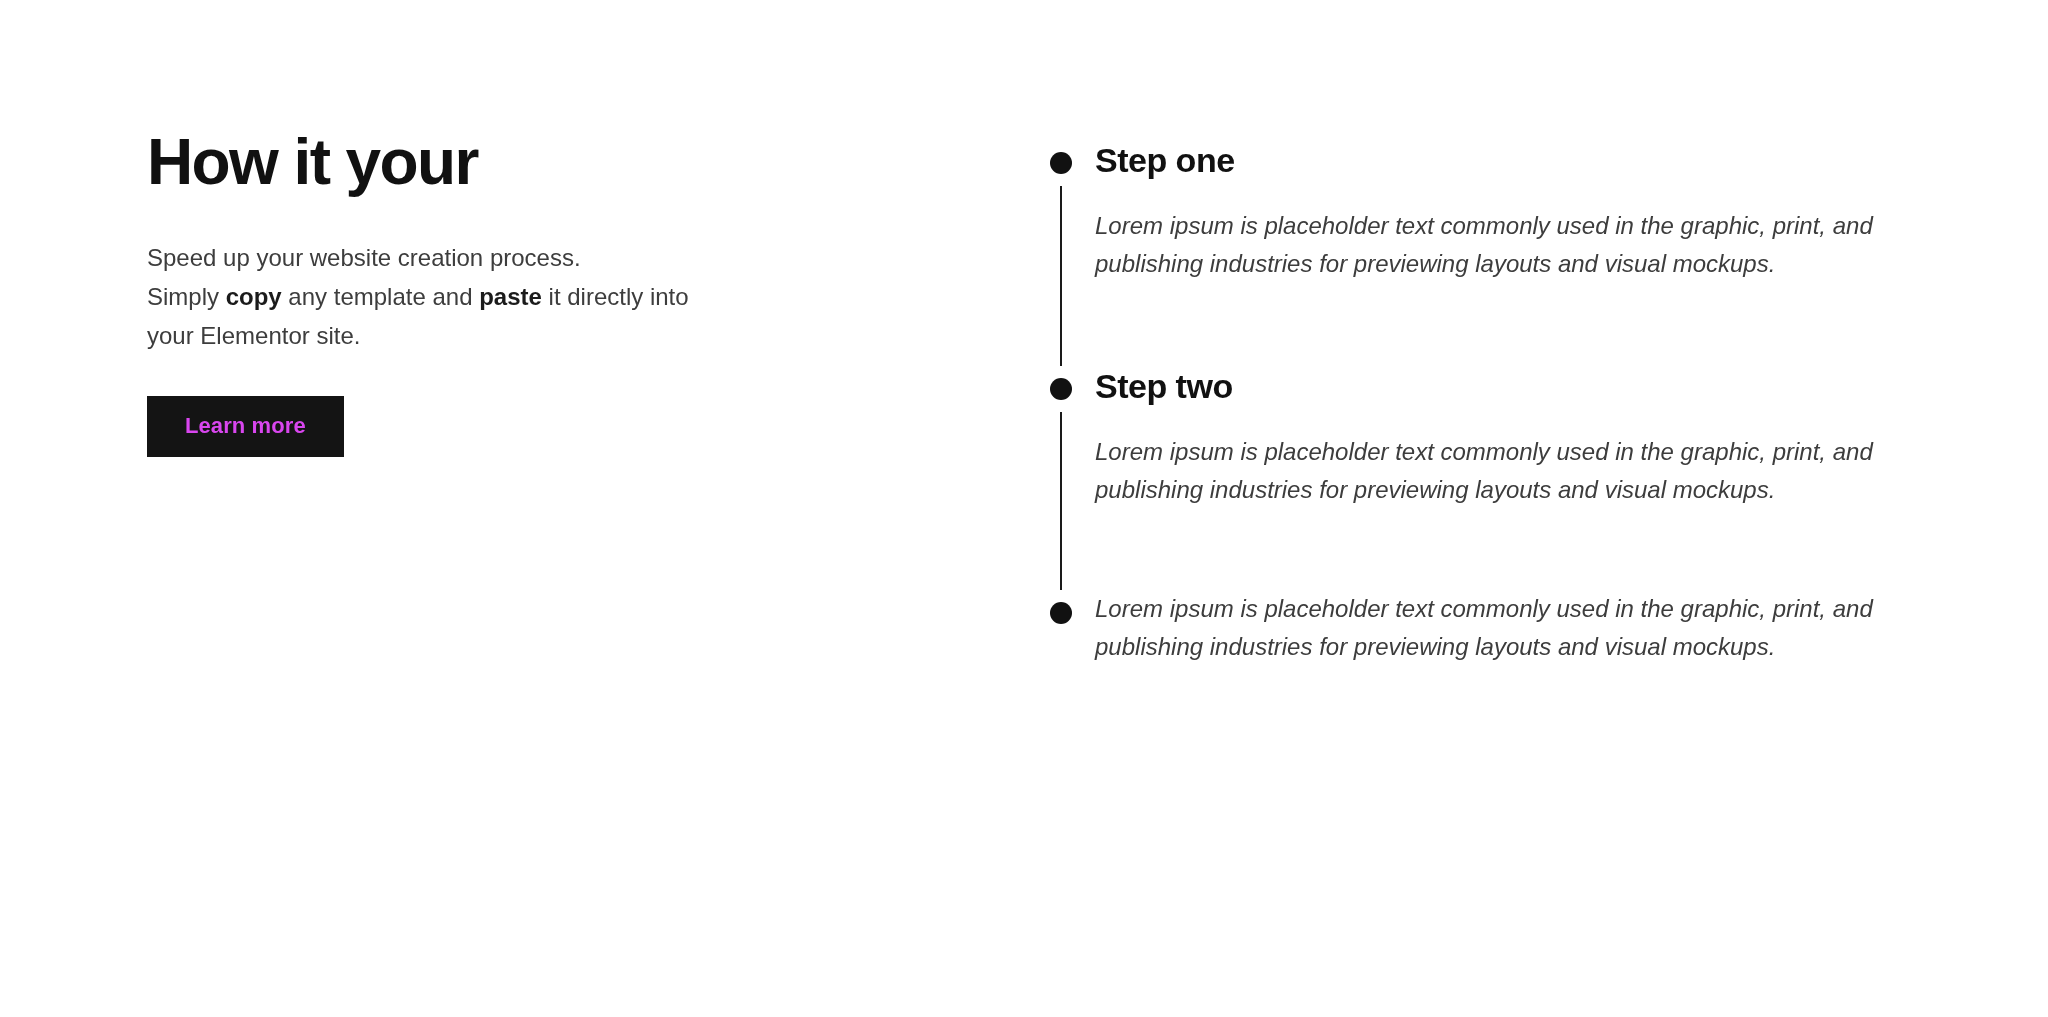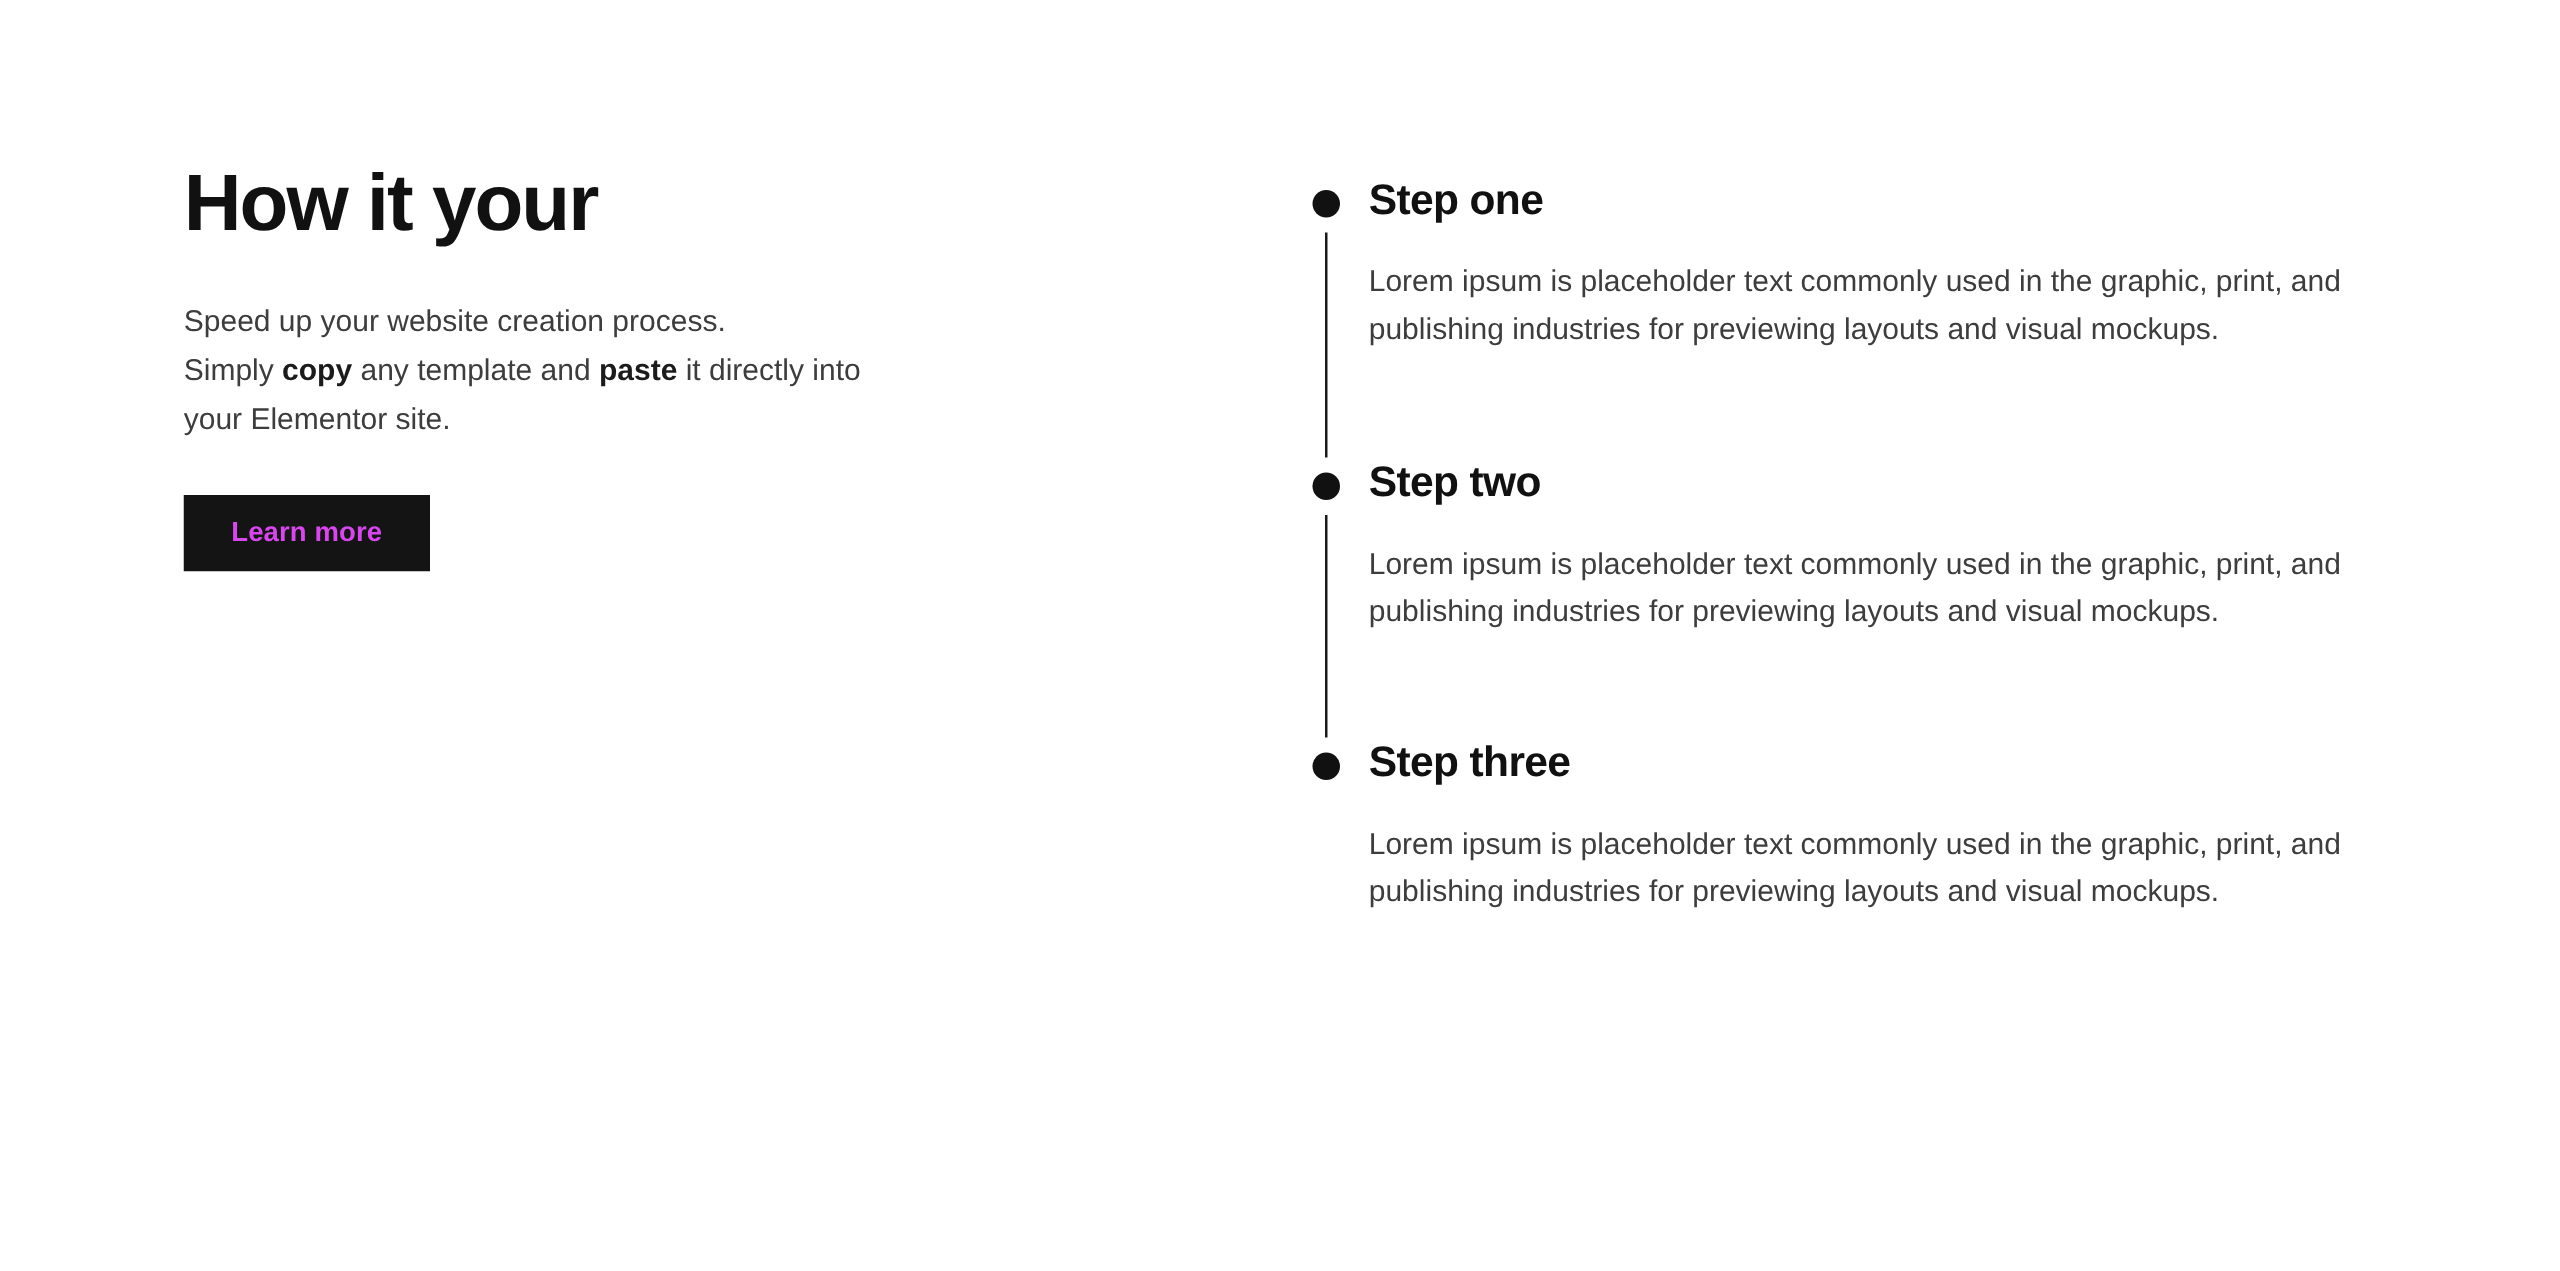--- a/index.html
+++ b/index.html
@@ -108,20 +108,21 @@
     color: #111111;
     margin: 0 0 26px 0;
   }
 
   .step-desc {
     font-size: 24px;
     line-height: 1.6;
     color: #3d3d3d;
     font-weight: 400;
     max-width: 800px;
+    font-style: italic;
   }
 
   .step-1 { height: 226px; }
   .step-2 { height: 224px; }
   .step-3 { height: auto; }
 </style>
 </head>
 <body>
 
 <div class="page">
@@ -150,18 +151,17 @@
     <div class="timeline-step step-2">
       <span class="bullet"></span>
       <span class="connector"></span>
       <h2 class="step-title">Step two</h2>
       <p class="step-desc">Lorem ipsum is placeholder text commonly used in the graphic, print, and publishing industries for previewing layouts and visual mockups.</p>
     </div>
 
     <div class="timeline-step step-3 is-last">
       <span class="bullet"></span>
 
-      <h2 class="step-title">Step three</h2>
       <p class="step-desc">Lorem ipsum is placeholder text commonly used in the graphic, print, and publishing industries for previewing layouts and visual mockups.</p>
     </div>
 
   </div>
 </div>
 
 </body></html>

